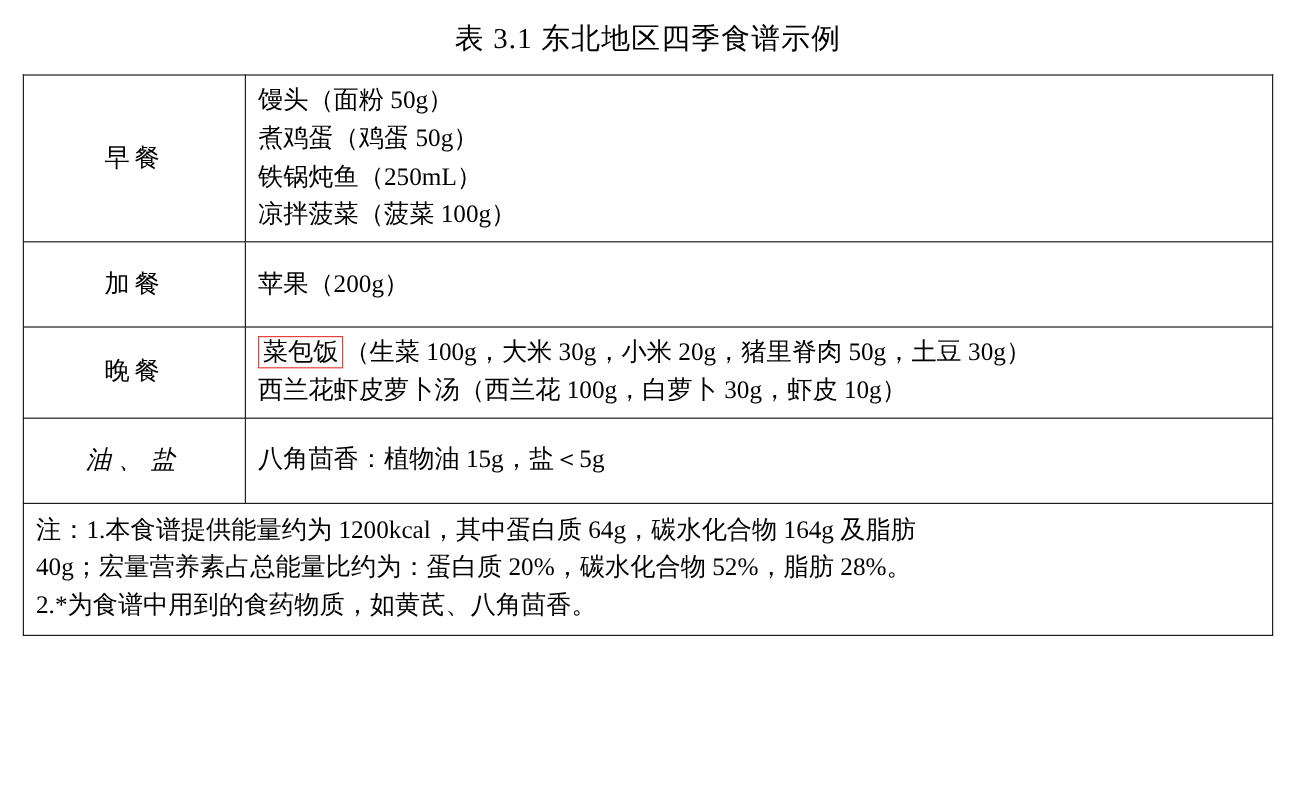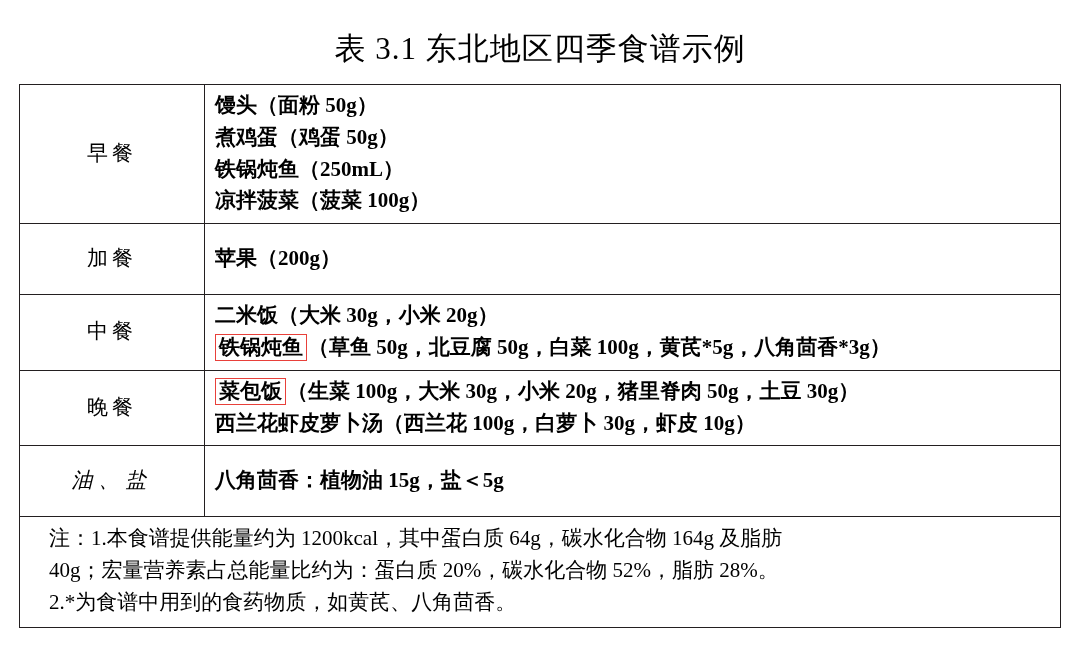--- a/index.html
+++ b/index.html
@@ -15,26 +15,25 @@
     overflow: hidden;
   }
   .page {
     width: 1080px;
     height: 657px;
     position: relative;
     box-sizing: border-box;
   }
   .caption {
     text-align: center;
-    font-size: 31px;
+    font-size: 24px;
     letter-spacing: 1px;
     padding-top: 16px;
     padding-bottom: 14px;
     font-family: "Liberation Serif", "DejaVu Serif", serif;
-    margin-top: 12px;
   }
   table.recipe {
     border-collapse: collapse;
     width: 1042px;
     margin: 0 auto;
     table-layout: fixed;
   }
   table.recipe td {
     border: 1.5px solid #231f20;
     padding: 0;
@@ -60,40 +59,38 @@
     letter-spacing: 6px;
     font-style: italic;
   }
   .items {
     padding: 5px 8px 6px 10px !important;
     text-align: left;
   }
   .items .line {
     white-space: nowrap;
     padding: 1px 0;
-    font-weight: bold;
   }
   .items .line.wrap {
     white-space: normal;
   }
   .boxed {
     border: 1.6px solid #e8403a;
     padding: 0 3px;
     margin-right: 1px;
     display: inline-block;
     line-height: 1.2;
   }
   .note-cell {
     padding: 6px 10px 8px 10px !important;
     font-size: 21px;
     line-height: 1.52;
   }
   .note-cell .nline {
     padding: 1px 0;
-    margin-left: 19px;
   }
 </style>
 </head>
 <body>
 
 <div class="page">
 
   <div class="caption">表 3.1  东北地区四季食谱示例</div>
 
   <table class="recipe">
@@ -113,27 +110,20 @@
         </td>
       </tr>
 
       <tr>
         <td class="meal-label">加餐</td>
         <td class="items">
           <div class="line">苹果（200g）</div>
         </td>
       </tr>
 
-      <tr>
-        <td class="meal-label">中餐</td>
-        <td class="items">
-          <div class="line">二米饭（大米 30g，小米 20g）</div>
-          <div class="line wrap"><span class="boxed">铁锅炖鱼</span><span>（草鱼 50g，北豆腐 50g，白菜 100g，黄芪*5g，八角茴香*3g）</span></div>
-        </td>
-      </tr>
 
       <tr>
         <td class="meal-label">晚餐</td>
         <td class="items">
           <div class="line wrap"><span class="boxed">菜包饭</span><span>（生菜 100g，大米 30g，小米 20g，猪里脊肉 50g，土豆 30g）</span></div>
           <div class="line">西兰花虾皮萝卜汤（西兰花 100g，白萝卜 30g，虾皮 10g）</div>
         </td>
       </tr>
 
       <tr>

